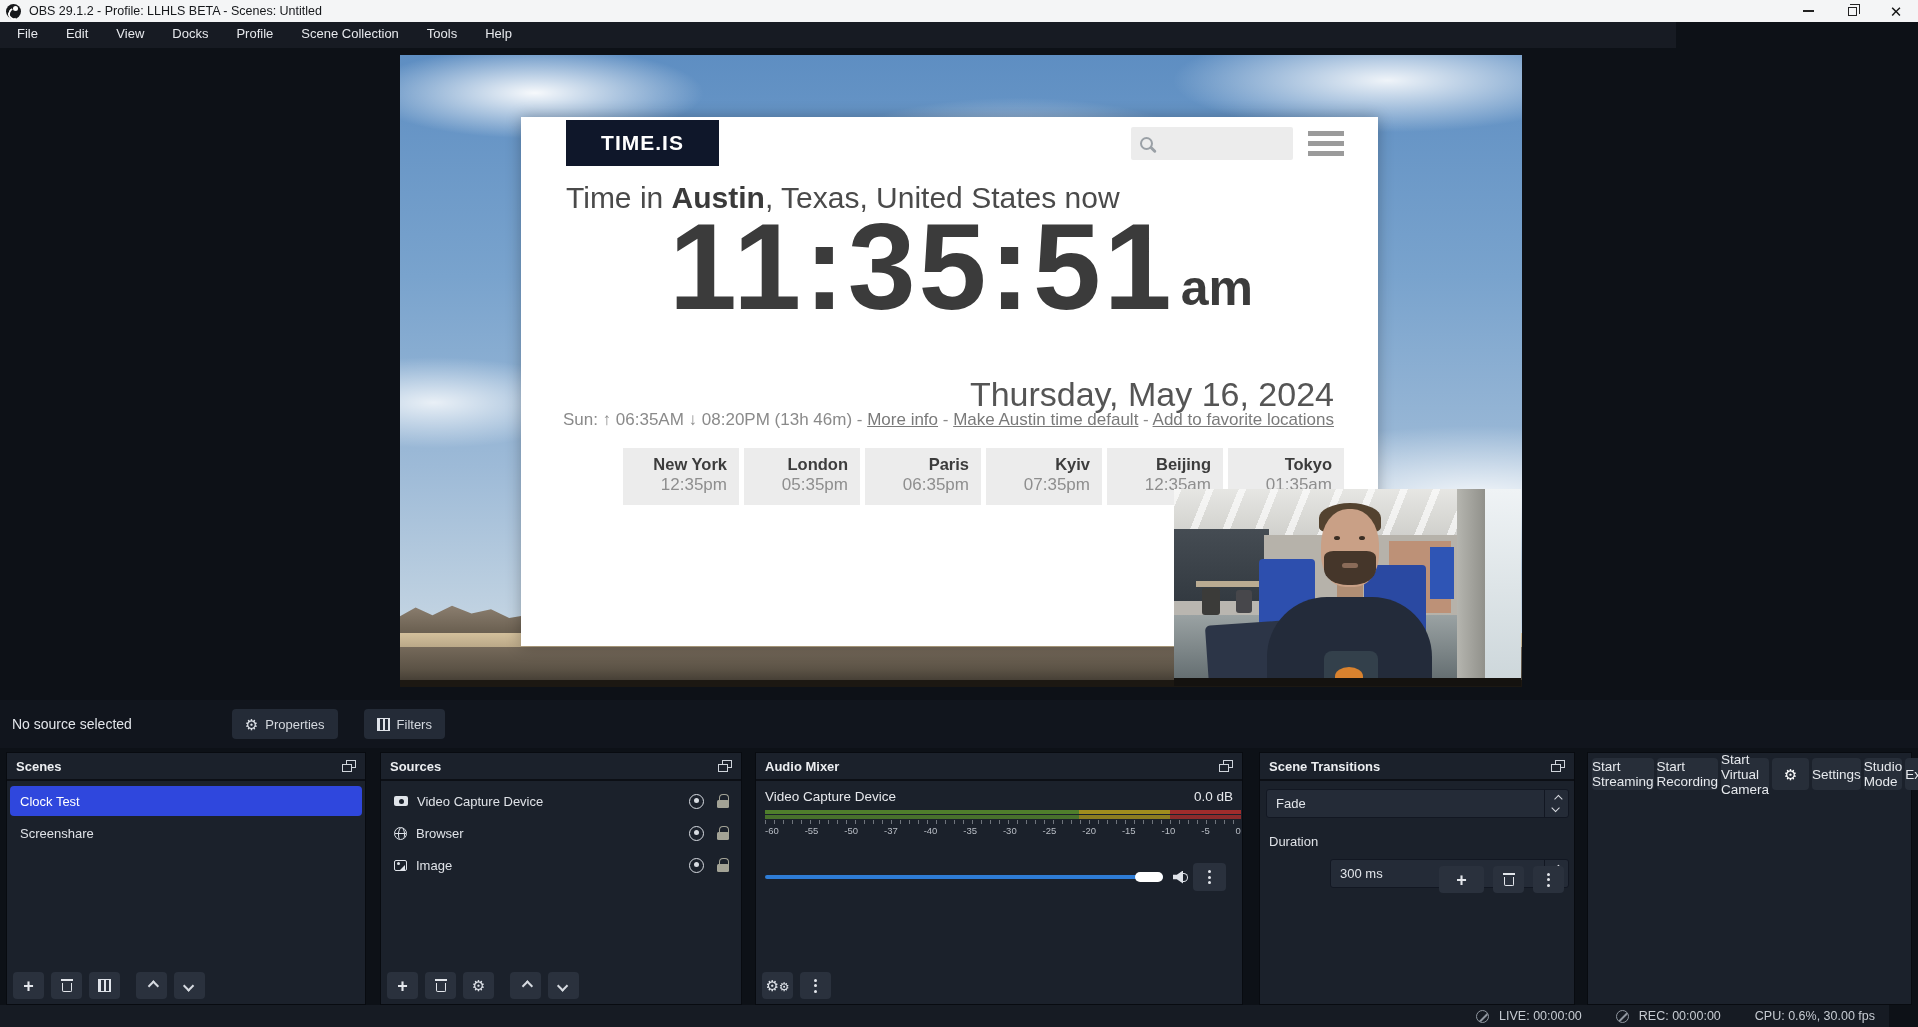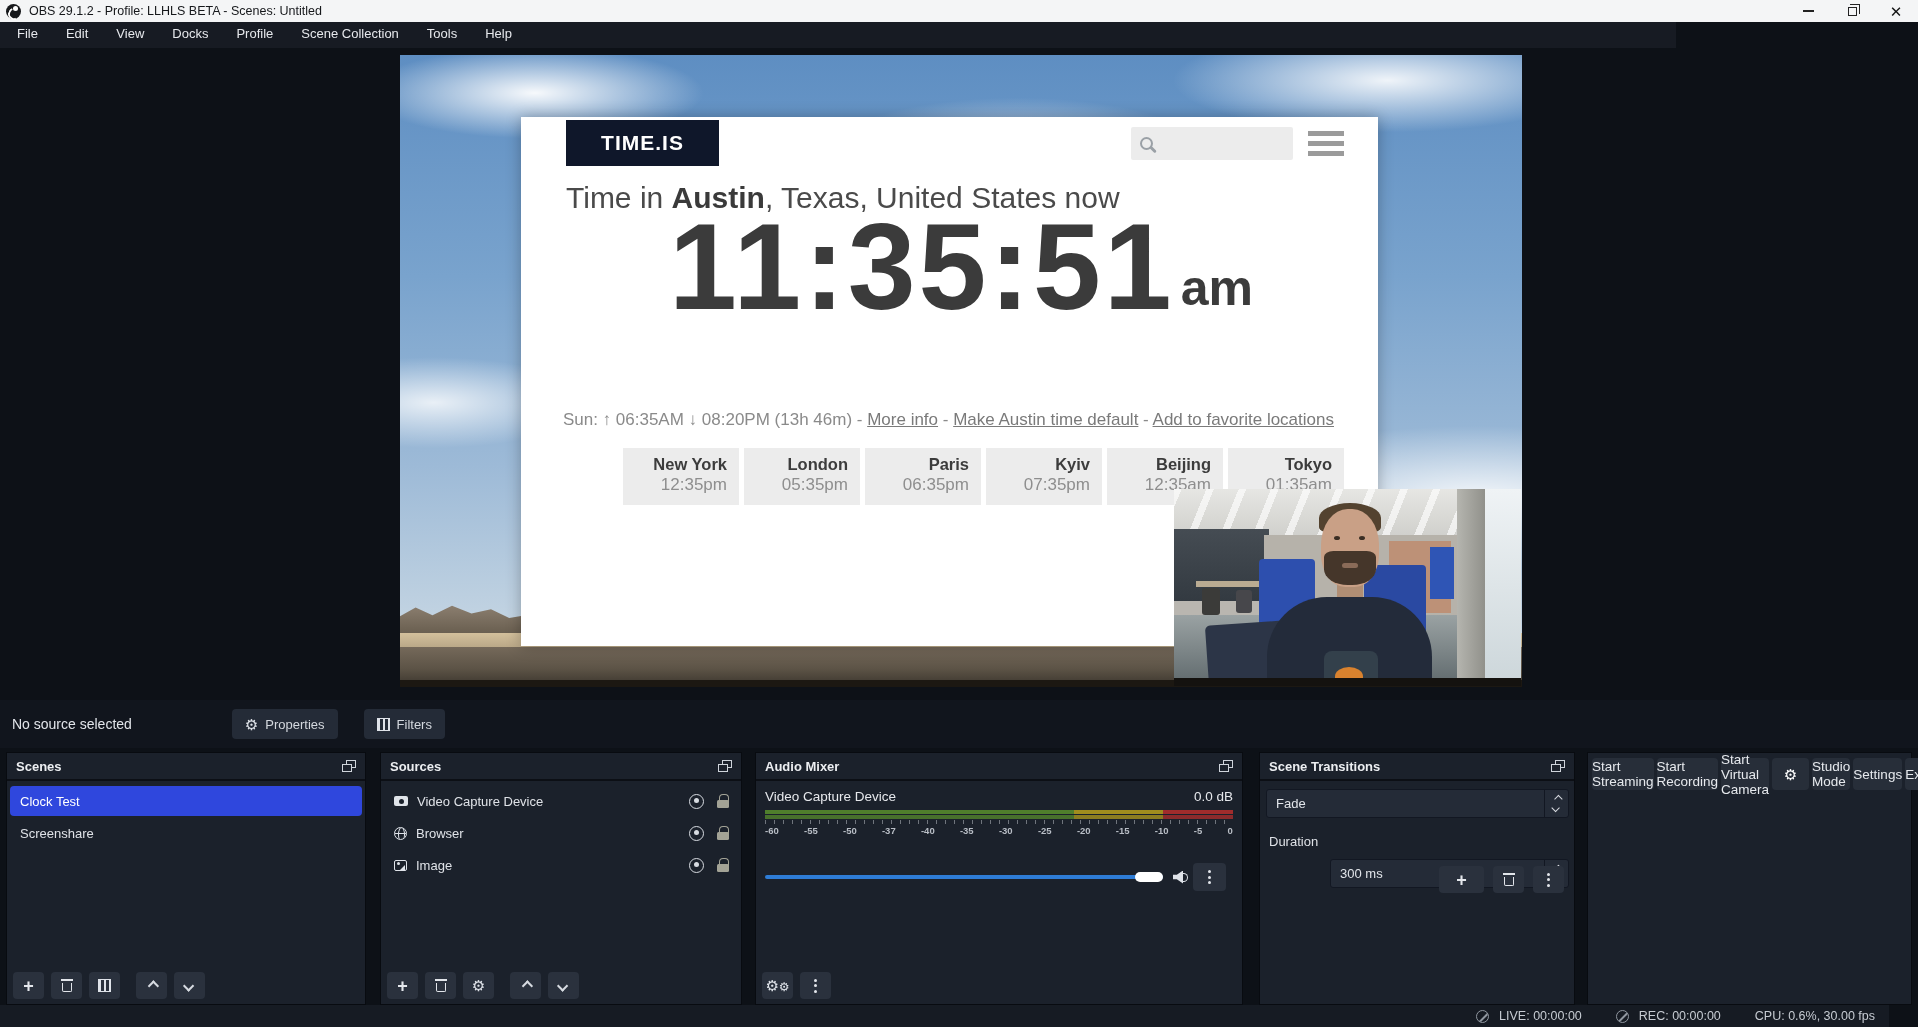--- a/index.html
+++ b/index.html
@@ -145,21 +145,21 @@
   .icon-img::before { content:""; position:absolute; left:2px; top:1.5px; width:3px; height:3px; border-radius:50%; background:#dfe3e9; }
   .icon-img::after { content:""; position:absolute; right:1px; bottom:0; width:0; height:0; border-left:5px solid transparent; border-bottom:5px solid #dfe3e9; }
   .icon-eye { width:15px; height:15px; border:1.6px solid #d7dbe1; border-radius:50%; position:relative; }
   .icon-eye::after { content:""; position:absolute; left:3.6px; top:3.6px; width:5px; height:5px; border-radius:50%; background:#d7dbe1; }
   .icon-lock { width:12px; height:14px; position:relative; }
   .icon-lock::before { content:""; position:absolute; left:2px; top:0; width:8px; height:7px; border:1.8px solid #a3a396; border-bottom:none; border-radius:4px 4px 0 0; }
   .icon-lock::after { content:""; position:absolute; left:0; bottom:0; width:12px; height:8px; background:#a3a396; border-radius:1.5px; }
 
   
   .mx-row1 { display:flex; justify-content:space-between; padding:8px 9px 0 9px; font-size:13.5px; color:#e6e8ec; }
-  .mx-meter { margin:6px 9px 0 9px;font-weight:bold; }
+  .mx-meter { margin:6px 1px 0 9px; }
   .mx-bar { height:4px; background:linear-gradient(90deg, #4f7e2c 0 66%, #a08c1e 66% 85%, #a02c2c 85% 100%); }
   .mx-bar + .mx-bar { margin-top:1px; opacity:.85; }
   .mx-ticks { height:4px; margin-top:1px; background:repeating-linear-gradient(90deg, rgba(214,218,224,.45) 0 1px, transparent 1px 9px); }
   .mx-scale { display:flex; justify-content:space-between; font-size:9.5px; color:#b9bec6; margin-top:1px; }
   .mx-sliderrow { position:absolute; left:9px; top:110px; width:470px; height:28px; display:flex; align-items:center; }
   .mx-track { position:relative; width:398px; height:4px; border-radius:2px; background:#2e7cd6; }
   .mx-handle { position:absolute; left:370px; top:-3px; width:28px; height:10px; border-radius:5px; background:#fff; }
   .icon-spk { position:relative; width:15px; height:13px; margin-left:10px; }
   .icon-spk::before { content:""; position:absolute; left:0; top:0; width:10px; height:13px; background:#dfe3e9; clip-path:polygon(0 32%, 38% 32%, 100% 0, 100% 100%, 38% 68%, 0 68%); }
   .icon-spk::after { content:""; position:absolute; right:0; top:2.5px; width:4px; height:7px; border:1.6px solid #dfe3e9; border-left:none; border-radius:0 6px 6px 0; }
@@ -237,20 +237,21 @@
         <div class="ti-burger">
             <span></span>
             <span></span>
             <span></span>
           </div>
         <div class="ti-heading"><span>Time in </span><b>Austin</b><span>, Texas, United States now</span></div>
         <div class="ti-clock">
           <span class="ti-time">11:35:51</span>
           <span class="ti-ampm">am</span>
         </div>
+        <div class="ti-date">Thursday, May 16, 2024</div>
         <div class="ti-sunline"><span>Sun: ↑ 06:35AM ↓ 08:20PM (13h 46m) - </span><span class="lnk">More info</span><span> - </span><span class="lnk">Make Austin time default</span><span> - </span><span class="lnk">Add to favorite locations</span></div>
         <div class="ti-cities">
           <div class="ti-city">
               <div class="cname">New York</div>
               <div class="ctime">12:35pm</div>
             </div>
           <div class="ti-city">
               <div class="cname">London</div>
               <div class="ctime">05:35pm</div>
             </div>
@@ -500,22 +501,22 @@
     <div class="panel p-controls">
       <div class="ctl-col">
         <div class="ctl-btn">Start Streaming</div>
         <div class="ctl-btn">Start Recording</div>
         <div class="ctl-row">
           <div class="ctl-btn main">Start Virtual Camera</div>
           <div class="ctl-btn mini">
               <span class="gear white">⚙</span>
             </div>
         </div>
+        <div class="ctl-btn">Settings</div>
         <div class="ctl-btn">Studio Mode</div>
-        <div class="ctl-btn">Settings</div>
         <div class="ctl-btn">Exit</div>
       </div>
     </div>
   </div>
 
   <div class="statusbar">
     <span class="icon-slash"></span>
     <span>LIVE: 00:00:00</span>
     <span class="sb-gap"></span>
     <span class="icon-slash"></span>

